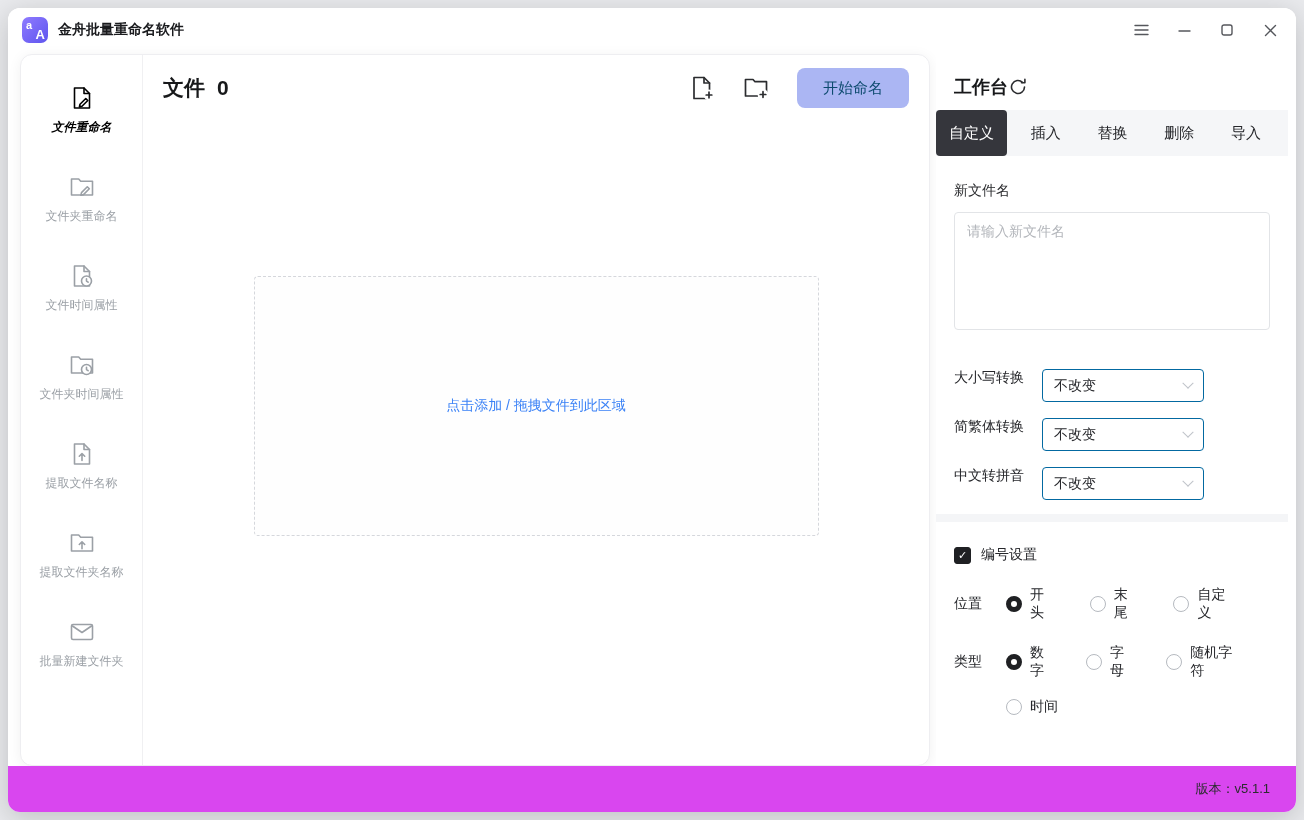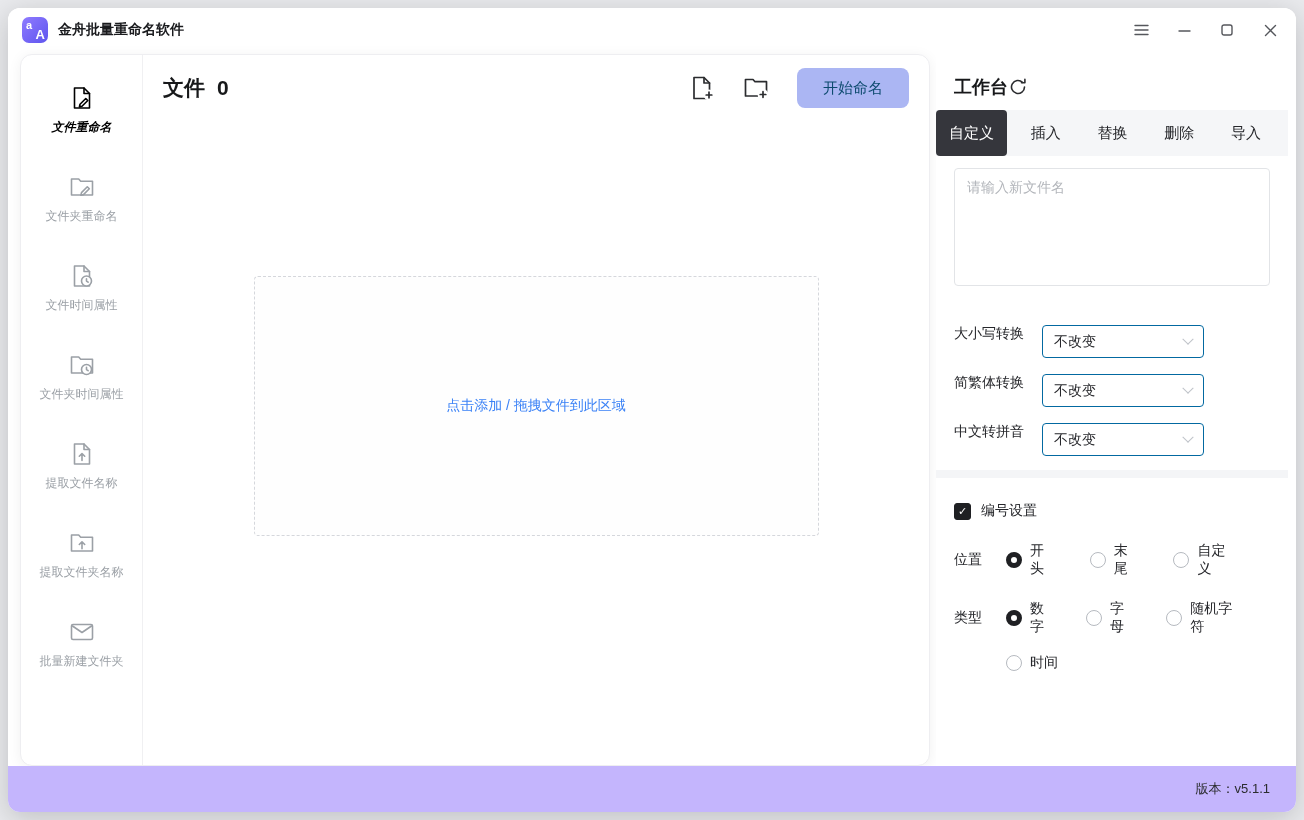--- a/index.html
+++ b/index.html
@@ -87,21 +87,21 @@
 
   .radio-row { display:flex; align-items:center; margin-top:22px; }
   .radio-row.time { margin-top:18px; padding-left:52px; }
   .radio-row .rlabel { width:28px; flex:none; margin-right:24px; }
   .radio-opt { display:flex; align-items:center; margin-right:36px; cursor:pointer; }
   .radio { width:16px; height:16px; border:1px solid #b6bac0; border-radius:50%; background:#fff; flex:none; }
   .radio.on { border:5px solid #1f2023; }
   .radio-opt .olabel { margin-left:8px; }
 
   
-  .footer { position:absolute; left:0; right:0; bottom:0; height:46px; background:#c4b5fd;
+  .footer { position:absolute; left:0; right:0; bottom:0; height:46px; background:#d946ef;
             display:flex; align-items:center; justify-content:flex-end; padding-right:26px;
             font-size:13px; color:#2b2c2f; }
 </style>
 </head>
 <body>
 
 <div class="window">
 
   <div class="titlebar">
     <div class="app-icon">
@@ -273,20 +273,21 @@
         <div class="wb-tab">
             <span>删除</span>
           </div>
         <div class="wb-tab">
             <span>导入</span>
           </div>
       </div>
 
       <div class="wb-body">
 
+        <div class="field-label">新文件名</div>
         <textarea class="wb-textarea" placeholder="请输入新文件名" style=""></textarea>
 
         <div class="select-row first">
           <span class="slabel">大小写转换</span>
           <div class="select-box">
             <span>不改变</span>
             <span class="chevron"></span>
           </div>
         </div>
 

